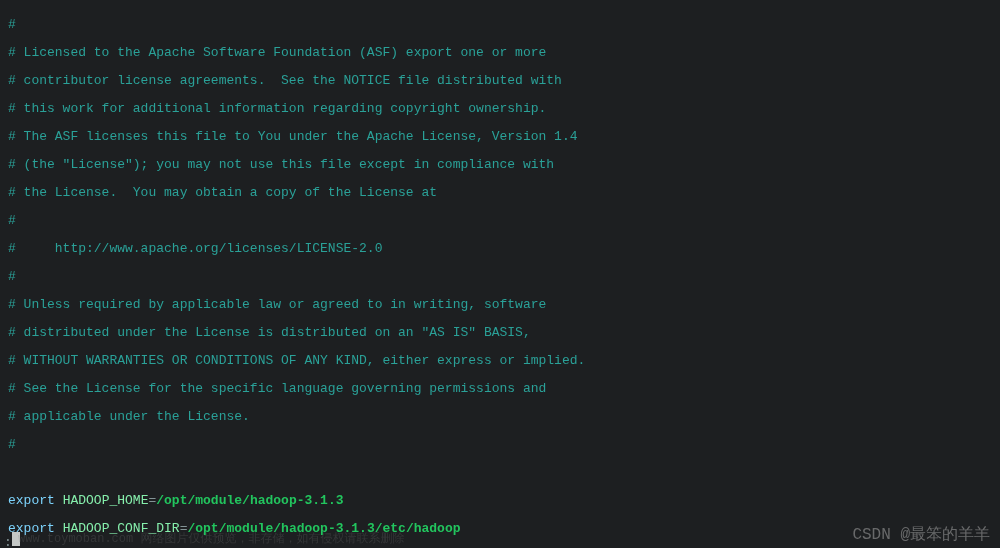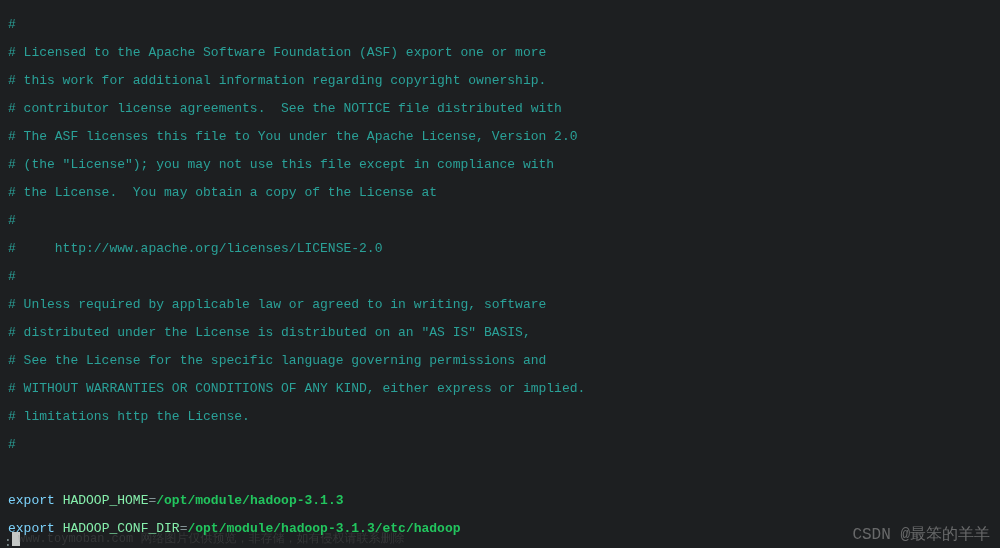--- a/index.html
+++ b/index.html
@@ -53,33 +53,33 @@
       color: rgba(180,180,180,0.5);
       font-size: 16px;
     }
   </style>
 </head>
 <body>
 
 <div class="editor">
 <span class="line comment">#</span>
 <span class="line comment"># Licensed to the Apache Software Foundation (ASF) export one or more</span>
+<span class="line comment"># contributor license agreements.  See the NOTICE file distributed with</span>
 <span class="line comment"># this work for additional information regarding copyright ownership.</span>
-<span class="line comment"># contributor license agreements.  See the NOTICE file distributed with</span>
-<span class="line comment"># The ASF licenses this file to You under the Apache License, Version 2.0</span>
+<span class="line comment"># The ASF licenses this file to You under the Apache License, Version 1.4</span>
 <span class="line comment"># (the "License"); you may not use this file except in compliance with</span>
 <span class="line comment"># the License.  You may obtain a copy of the License at</span>
 <span class="line comment">#</span>
 <span class="line comment">#     http://www.apache.org/licenses/LICENSE-2.0</span>
 <span class="line comment">#</span>
 <span class="line comment"># Unless required by applicable law or agreed to in writing, software</span>
 <span class="line comment"># distributed under the License is distributed on an "AS IS" BASIS,</span>
+<span class="line comment"># WITHOUT WARRANTIES OR CONDITIONS OF ANY KIND, either express or implied.</span>
 <span class="line comment"># See the License for the specific language governing permissions and</span>
-<span class="line comment"># WITHOUT WARRANTIES OR CONDITIONS OF ANY KIND, either express or implied.</span>
-<span class="line comment"># limitations http the License.</span>
+<span class="line comment"># applicable under the License.</span>
 <span class="line comment">#</span>
 <span class="line"> </span>
 <span class="line"><span class="keyword">export</span> <span class="var">HADOOP_HOME</span><span class="eq">=</span><span class="path">/opt/module/hadoop-3.1.3</span></span>
 <span class="line"><span class="keyword">export</span> <span class="var">HADOOP_CONF_DIR</span><span class="eq">=</span><span class="path">/opt/module/hadoop-3.1.3/etc/hadoop</span></span>
 
 
 
 
 
 

